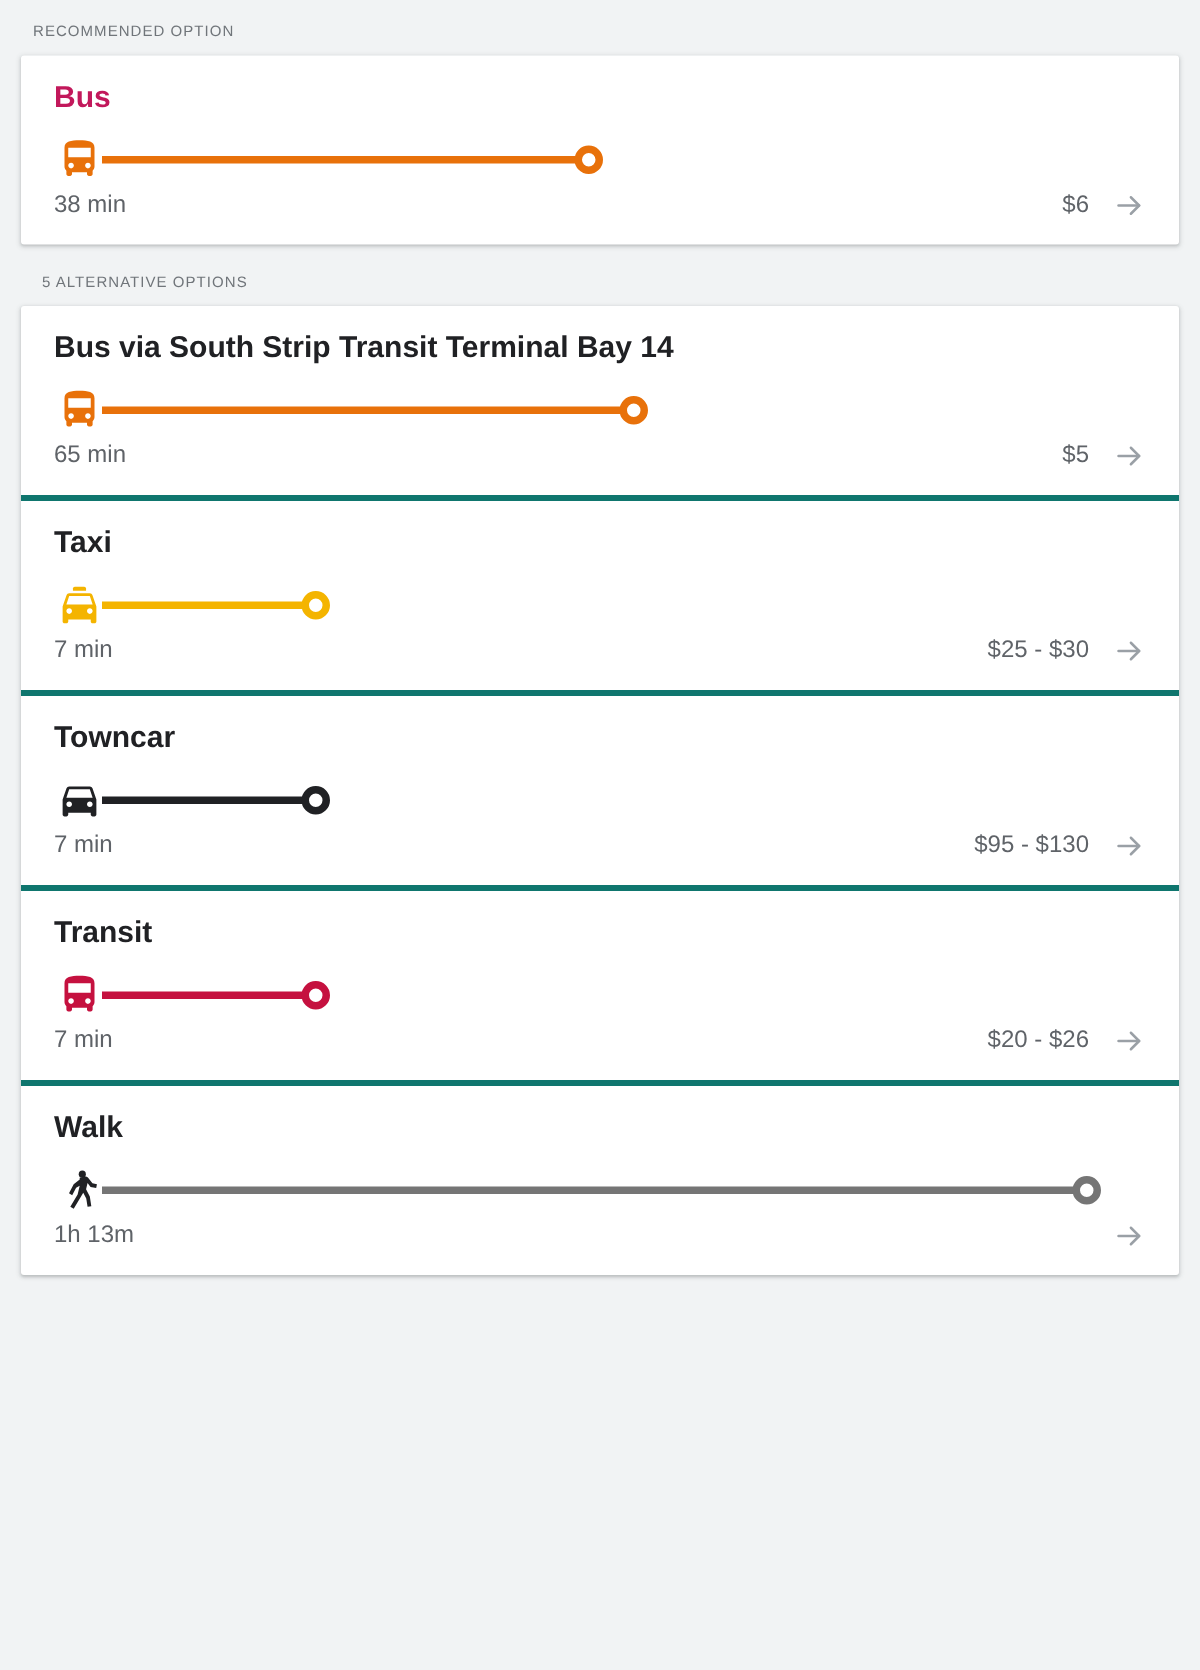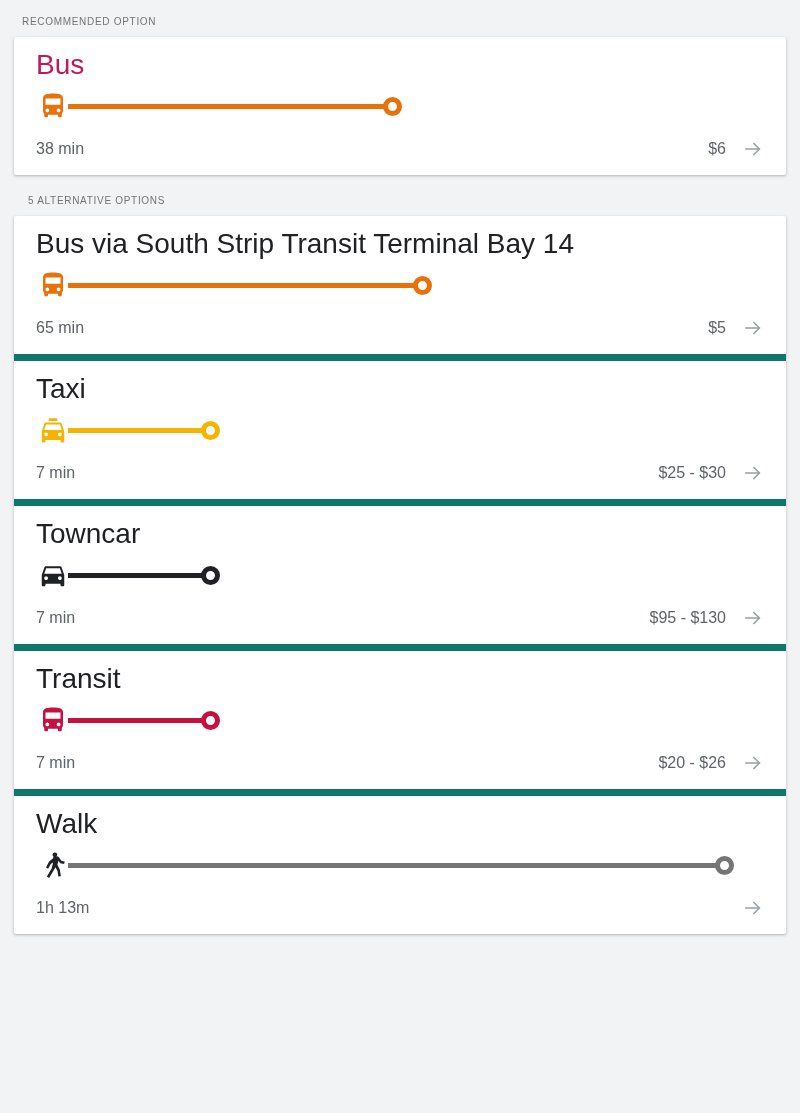--- a/index.html
+++ b/index.html
@@ -27,27 +27,27 @@
     border-radius:2px;
     box-shadow:0 1px 2px rgba(60,64,67,.22), 0 1px 3px 1px rgba(60,64,67,.10);
     overflow:hidden;
   }
 
   .row{
     position:relative;
     padding:16px 22px 14px 22px;
     box-sizing:border-box;
   }
-  .row + .row{border-top:7px solid #0f766e;}
+  .row + .row{border-top:4px solid #0f766e;}
 
   .row-title{
-    font-size:28px;
+    font-size:20px;
     line-height:24px;
     color:#202124;
-    font-weight:400;
+    font-weight:700;
     white-space:nowrap;
   }
   .row-title.link{color:#c2185b;}
 
   
   .route{
     position:relative;
     height:38px;
     margin-top:10px;
     display:flex;
@@ -78,21 +78,21 @@
     background:#ffffff;
     box-sizing:border-box;
     margin-left:-3px;
     flex:0 0 19px;
   }
 
   .row-foot{
     display:flex;
     align-items:center;
     justify-content:space-between;
-    margin-top:12px;
+    margin-top:0;
     min-height:24px;
   }
   .duration{
     font-size:16px;
     color:#5f6368;
     line-height:22px;
   }
   .foot-right{
     display:flex;
     align-items:center;

